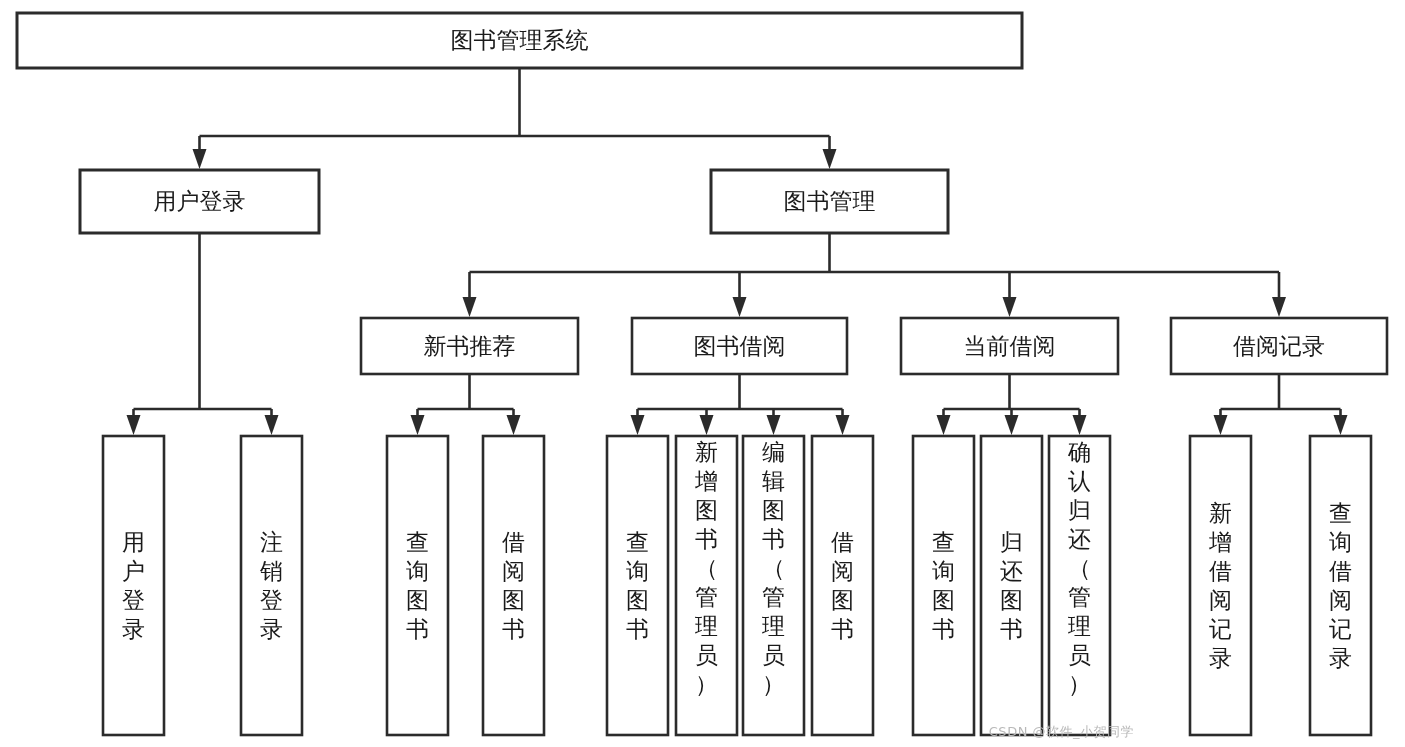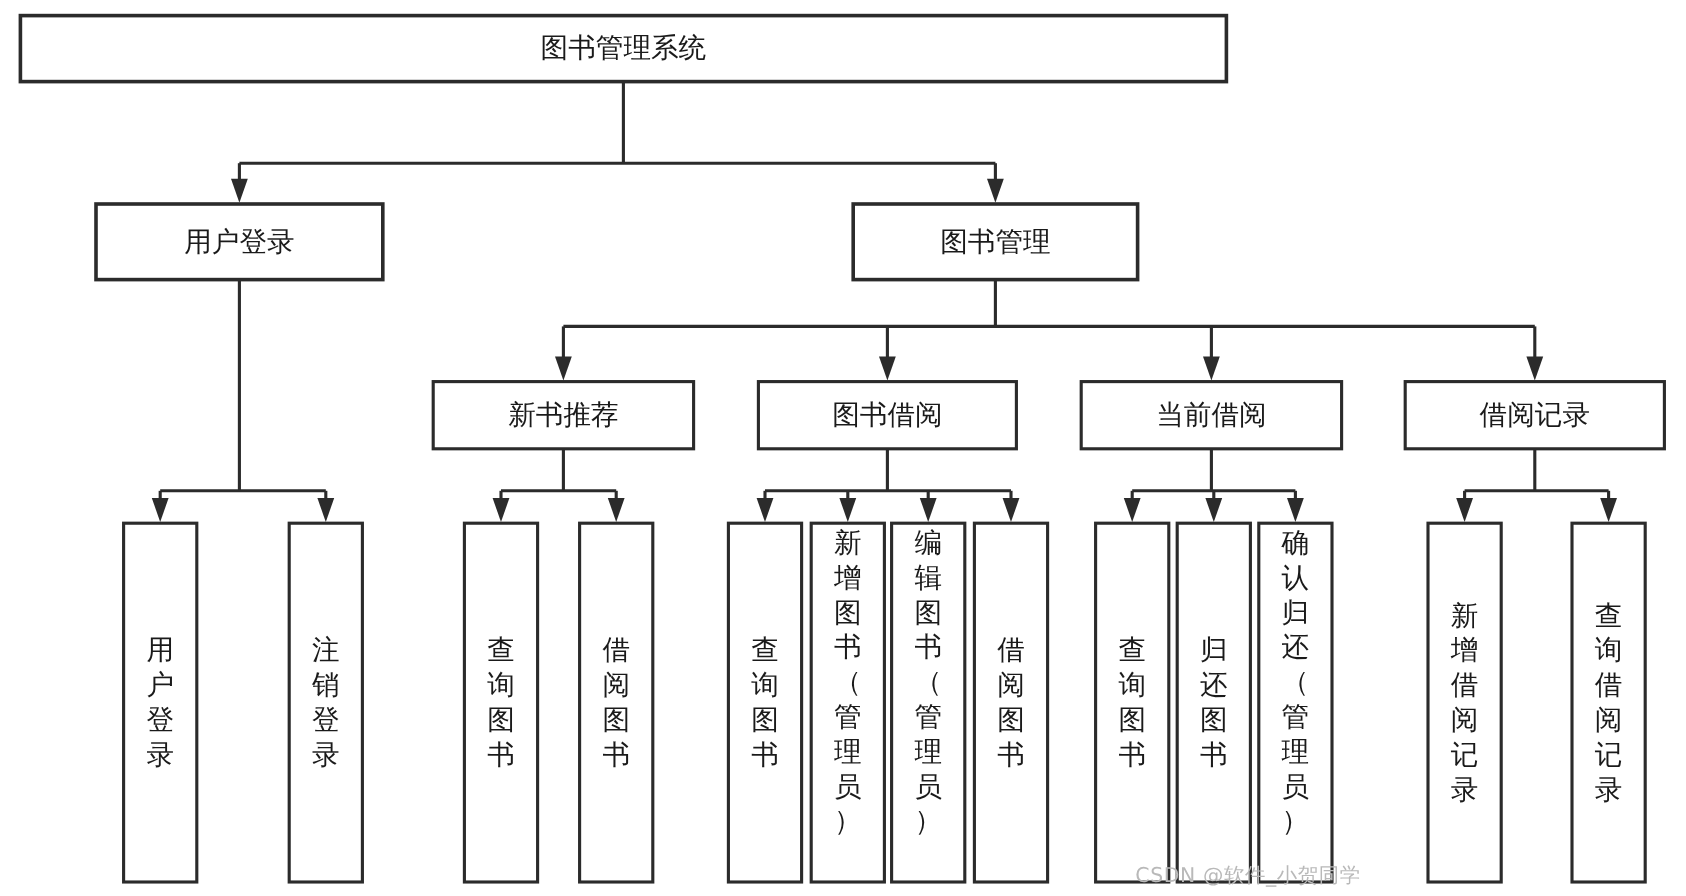--- a/index.html
+++ b/index.html
@@ -57,21 +57,21 @@
     fill: #1a1a1a;
     font-family: "DejaVu Sans", "Liberation Sans", sans-serif;
     font-size: 23px;
     text-anchor: middle;
   }
   .watermark {
     position: absolute;
     right: 12px;
     bottom: 6px;
     font-family: "DejaVu Sans", "Liberation Sans", sans-serif;
-    font-size: 17px;
+    font-size: 13px;
     color: #b9b9b9;
     letter-spacing: 0.5px;
     white-space: nowrap;
     pointer-events: none;
   }
 </style>
 </head>
 <body>
 
 <div id="diagram-root">

